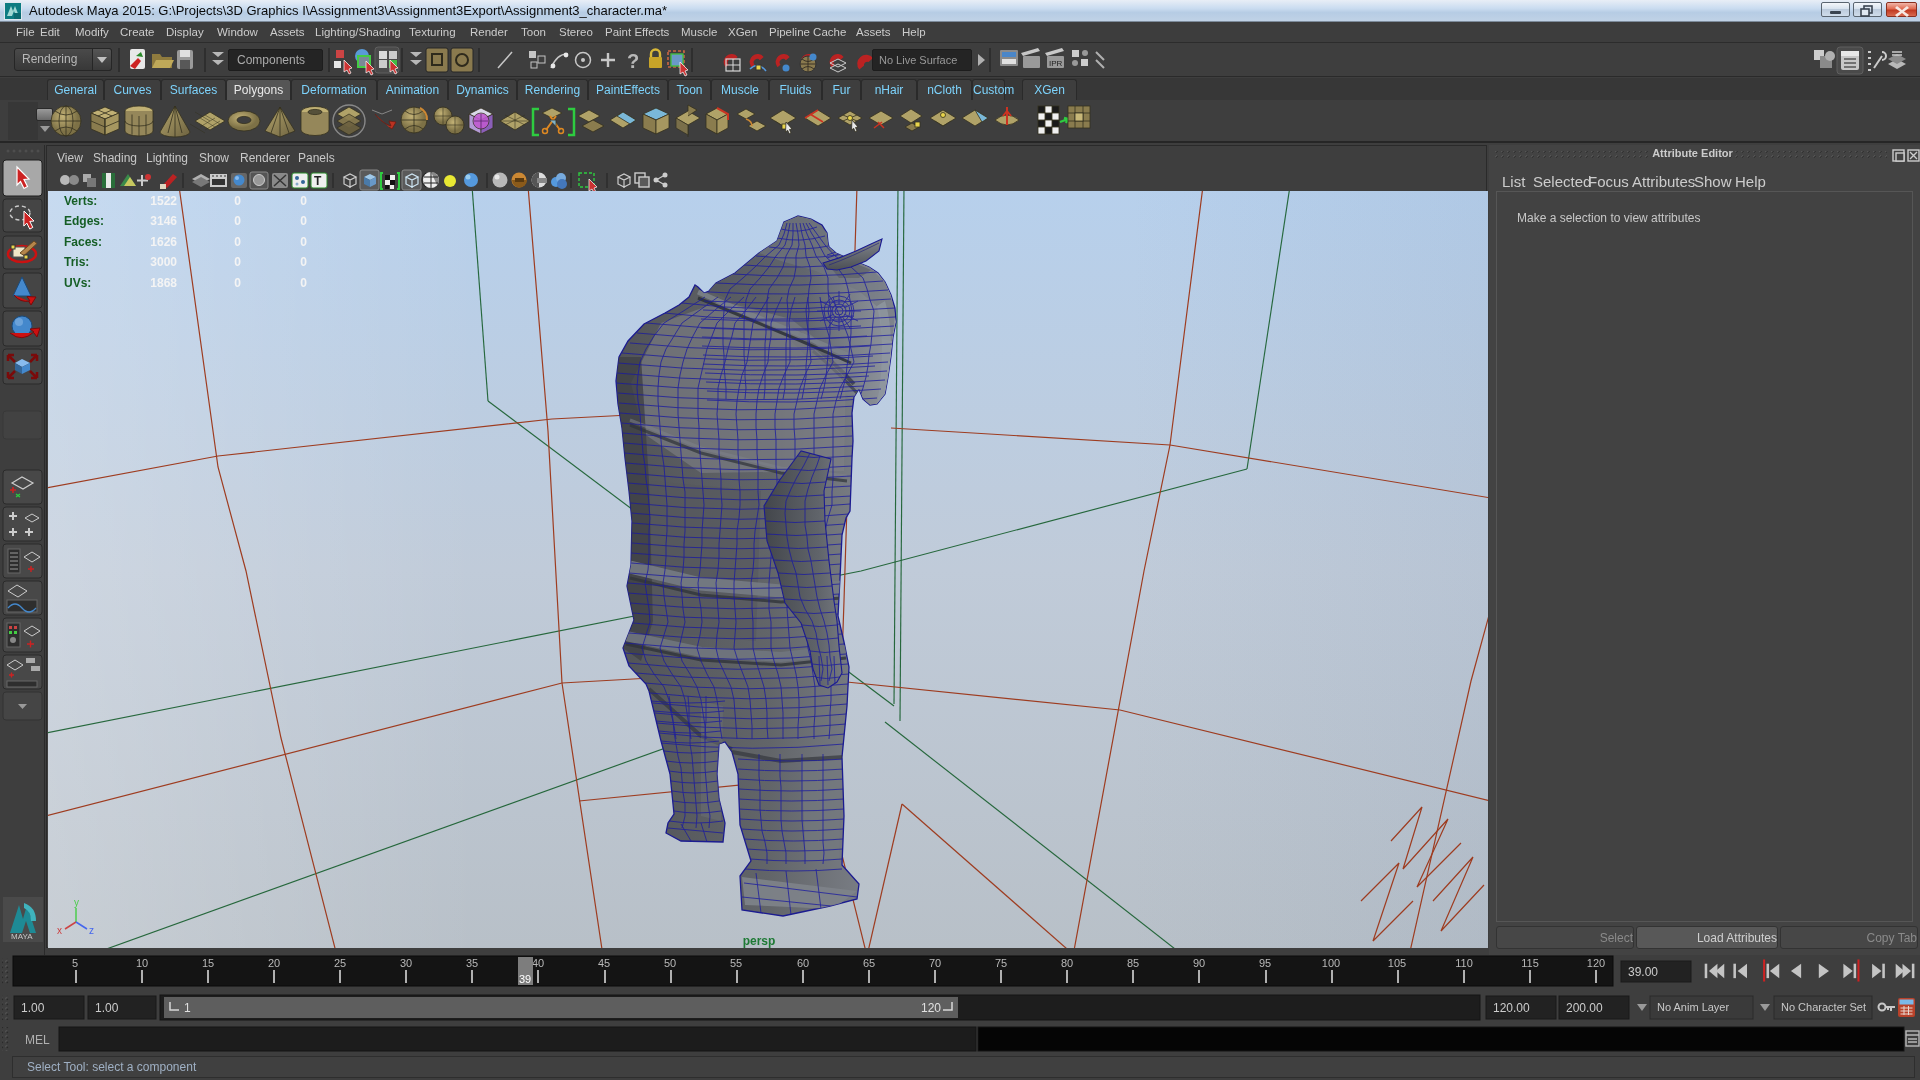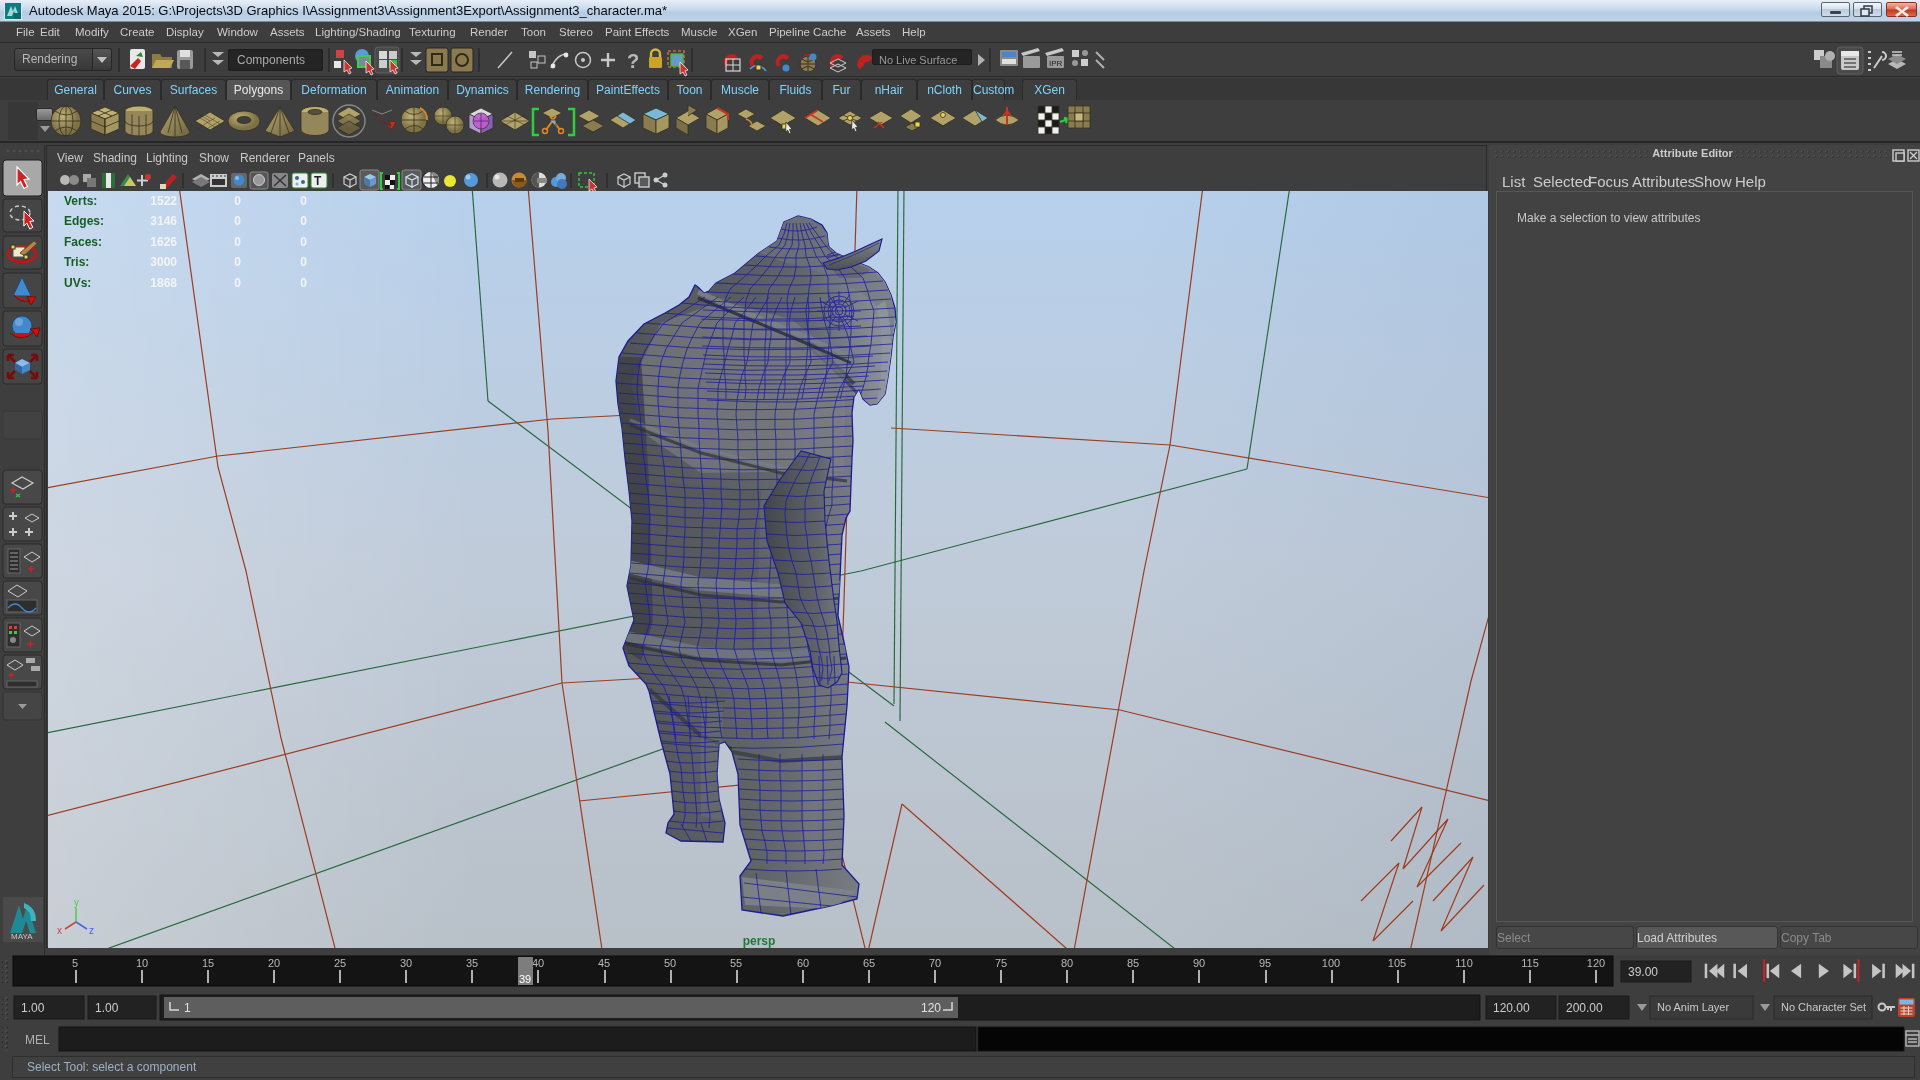--- a/index.html
+++ b/index.html
@@ -41,21 +41,21 @@
   #scene { left:1px; top:45px; }
   
   #attred { left:1489px; top:145px; width:431px; height:810px; background:#434343; }
   #aetitle { left:0; top:2px; padding-right:24px; width:431px; height:16px; color:#cccccc;
     font-size:11px; font-weight:bold; text-align:center; }
   .aemenu { position:absolute; top:28px; font-size:15px; color:#cccccc; }
   #aebox { left:7px; top:46px; width:417px; height:731px; background:#424242;
     border:1px solid #565656; }
   .aebtn { position:absolute; top:781px; height:23px; background:#474747;
     border:1px solid #333333; border-radius:3px; color:#8a8a8a; font-size:12px;
-    text-align:left; padding-top:4px; }
+    text-align:right; padding-top:4px; }
   
   #timerow { left:0; top:955px; width:1920px; height:33px; background:#3e3e3e; }
   #rangerow { left:0; top:992px; width:1604px; height:31px; background:#3e3e3e;padding-left:36px; }
   #melrow { left:0; top:1025px; width:1920px; height:28px; background:#3e3e3e; }
   #helprow { left:0; top:1053px; width:1920px; height:38px; background:#3e3e3e; }
   #helpbox { position:absolute; left:12px; top:3px; width:1903px; height:22px;
     background:#404040; border:1px solid #2e2e2e; color:#9fb0c4; font-size:12px;
     padding:3px 0 0 14px; }
 </style>
 </head>
@@ -238,21 +238,21 @@
       <rect x="1841" y="7" width="18" height="5" fill="#e8e8e8"></rect>
       <path d="M1844 15 h12 M1844 19 h12 M1844 23 h12" stroke="#555" stroke-width="1.4"></path>
       <path d="M1868 8 h3 M1868 14 h3 M1868 20 h3 M1868 26 h3" stroke="#cccccc" stroke-width="2"></path>
       <path d="M1874 24 l8 -12 M1882 8 a3 3 0 0 1 0 8" stroke="#cccccc" stroke-width="2" fill="none"></path>
       <path d="M1888 20 l9 -5 l9 5 l-9 5 z" fill="#b8b8b8"></path>
       <path d="M1888 15 l9 -5 l9 5 l-9 5 z" fill="#8a8a8a"></path>
       <path d="M1892 8 h10 M1892 11 h10" stroke="#cccccc" stroke-width="1.6"></path>
     </g>
   </svg>
   <div class="field" style="left:228px;top:5px;width:95px;height:22px;padding:3px 0 0 8px;">Components</div>
-  <div class="field" style="left:872px;top:5px;width:100px;height:16px;padding:4px 0 0 6px;color:#999;font-size:11px;">No Live Surface</div>
+  <div class="field" style="left:872px;top:5px;width:100px;height:22px;padding:4px 0 0 6px;color:#999;font-size:11px;">No Live Surface</div>
 </div>
 <div class="abs" id="shelftabs">
   <div class="tab" style="left:47px;width:57px;">General</div>
   <div class="tab" style="left:104px;width:57px;">Curves</div>
   <div class="tab" style="left:161px;width:65px;">Surfaces</div>
   <div class="tab tabsel" style="left:226px;width:65px;">Polygons</div>
   <div class="tab" style="left:291px;width:86px;">Deformation</div>
   <div class="tab" style="left:377px;width:71px;">Animation</div>
   <div class="tab" style="left:448px;width:69px;">Dynamics</div>
   <div class="tab" style="left:517px;width:71px;">Rendering</div>

